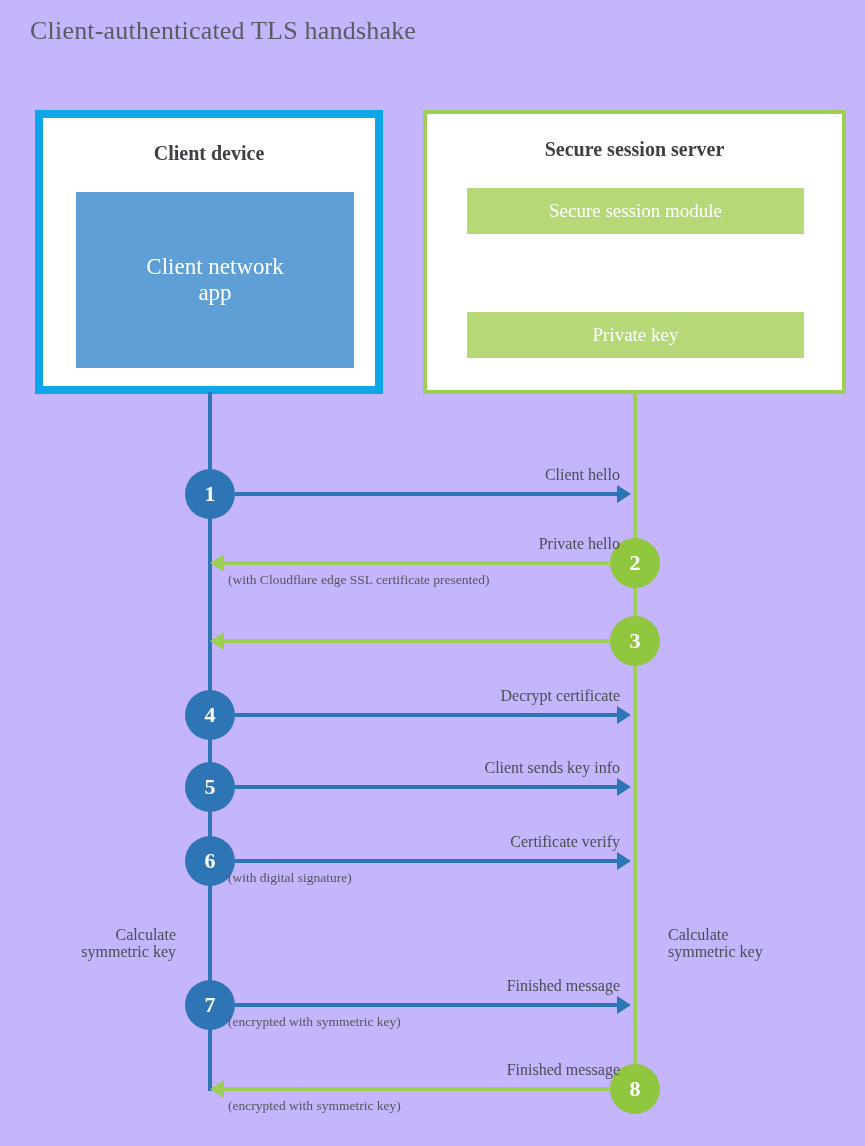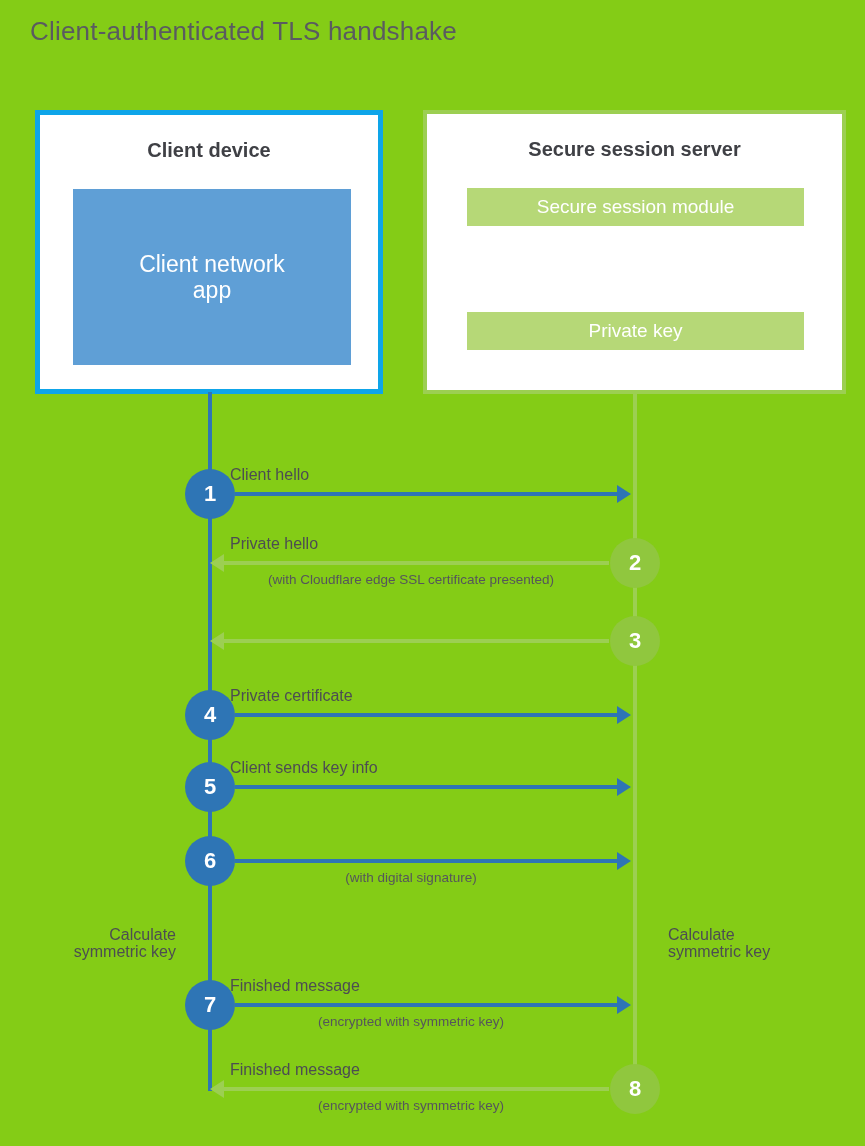--- a/index.html
+++ b/index.html
@@ -1,32 +1,32 @@
 <!DOCTYPE html>
 <html><head>
 <meta charset="utf-8">
 <style>
   html,body{margin:0;padding:0;background:#ffffff;}
   body{font-family:"Liberation Sans","DejaVu Sans",sans-serif;}
-  .canvas{position:relative;width:865px;height:1146px;background:#84cc16;overflow:hidden;}
+  .canvas{position:relative;width:865px;height:1146px;background:#c4b5fd;overflow:hidden;font-family:Liberation Serif, serif;}
 
   .page-title{position:absolute;left:30px;top:16px;margin:0;font-size:26px;font-weight:300;
     color:#5a5b60;letter-spacing:.2px;}
 
   
   .box{position:absolute;top:110px;height:284px;box-sizing:border-box;background:#fff;}
-  .box.client{left:35px;width:348px;border:5px solid #0ea5e9;}
+  .box.client{left:35px;width:348px;border:8px solid #0ea5e9;}
   .box.server{left:423px;width:423px;border:4px solid #9ccf52;}
   .box-title{margin-top:24px;text-align:center;font-size:20px;font-weight:700;color:#3f4045;}
 
   .inner-app{position:absolute;left:33px;top:74px;width:278px;height:176px;background:#5f9fd6;
     display:flex;align-items:center;justify-content:center;text-align:center;}
   .inner-app span{display:block;width:170px;font-size:23px;color:#ffffff;line-height:26px;}
 
-  .bar{position:absolute;left:40px;width:337px;height:38px;background:#b6d877;
+  .bar{position:absolute;left:40px;width:337px;height:46px;background:#b6d877;
     display:flex;align-items:center;justify-content:center;font-size:19px;color:#ffffff;}
   .bar.b1{top:74px}.bar.b2{top:137px}.bar.b3{top:198px}
 
   
   .vline{position:absolute;width:4px;}
   .vline.blue{left:208px;top:392px;height:699px;background:#2e75b5;}
   .vline.green{left:633px;top:392px;height:697px;background:#9ccf52;}
 
   
   .circle{position:absolute;width:50px;height:50px;border-radius:50%;display:flex;
@@ -41,22 +41,22 @@
   .arrow.right{left:235px;width:382px;}
   .arrow.right::after{content:"";position:absolute;right:-14px;top:-7px;
     border-top:9px solid transparent;border-bottom:9px solid transparent;border-left:14px solid;}
   .arrow.right.blue::after{border-left-color:#2e75b5;}
   .arrow.left{left:224px;width:385px;}
   .arrow.left::before{content:"";position:absolute;left:-14px;top:-7px;
     border-top:9px solid transparent;border-bottom:9px solid transparent;border-right:14px solid;}
   .arrow.left.green::before{border-right-color:#9ccf52;}
 
   
-  .msg{position:absolute;left:230px;width:390px;text-align:left;font-size:16px;color:#4c4d52;}
-  .submsg{position:absolute;left:216px;width:390px;text-align:center;font-size:13.5px;color:#55565b;}
+  .msg{position:absolute;left:230px;width:390px;text-align:right;font-size:16px;color:#4c4d52;}
+  .submsg{position:absolute;left:228px;width:390px;text-align:left;font-size:13.5px;color:#55565b;}
 
   
   .note{position:absolute;left:658px;top:751px;width:176px;font-size:13.5px;line-height:17px;color:#4c4d52;}
   .calc{position:absolute;top:926px;font-size:16px;line-height:17px;color:#4c4d52;}
   .calc.left{left:58px;width:118px;text-align:right;}
   .calc.right{left:668px;width:130px;text-align:left;}
 </style>
 </head>
 <body>
 
@@ -95,32 +95,33 @@
 
   <div class="circle green" style="top:616px">
     <span>3</span>
     </div>
   <div class="arrow left green" style="top:639px"></div>
 
   <div class="circle blue" style="top:690px">
     <span>4</span>
     </div>
   <div class="arrow right blue" style="top:713px"></div>
-  <div class="msg" style="top:687px">Private certificate</div>
+  <div class="msg" style="top:687px">Decrypt certificate</div>
 
   <div class="circle blue" style="top:762px">
     <span>5</span>
     </div>
   <div class="arrow right blue" style="top:785px"></div>
   <div class="msg" style="top:759px">Client sends key info</div>
 
   <div class="circle blue" style="top:836px">
     <span>6</span>
     </div>
   <div class="arrow right blue" style="top:859px"></div>
+  <div class="msg" style="top:833px">Certificate verify</div>
   <div class="submsg" style="top:870px">(with digital signature)</div>
 
 
   <div class="calc left">Calculate symmetric key</div>
   <div class="calc right">Calculate symmetric key</div>
 
   <div class="circle blue" style="top:980px">
     <span>7</span>
     </div>
   <div class="arrow right blue" style="top:1003px"></div>

